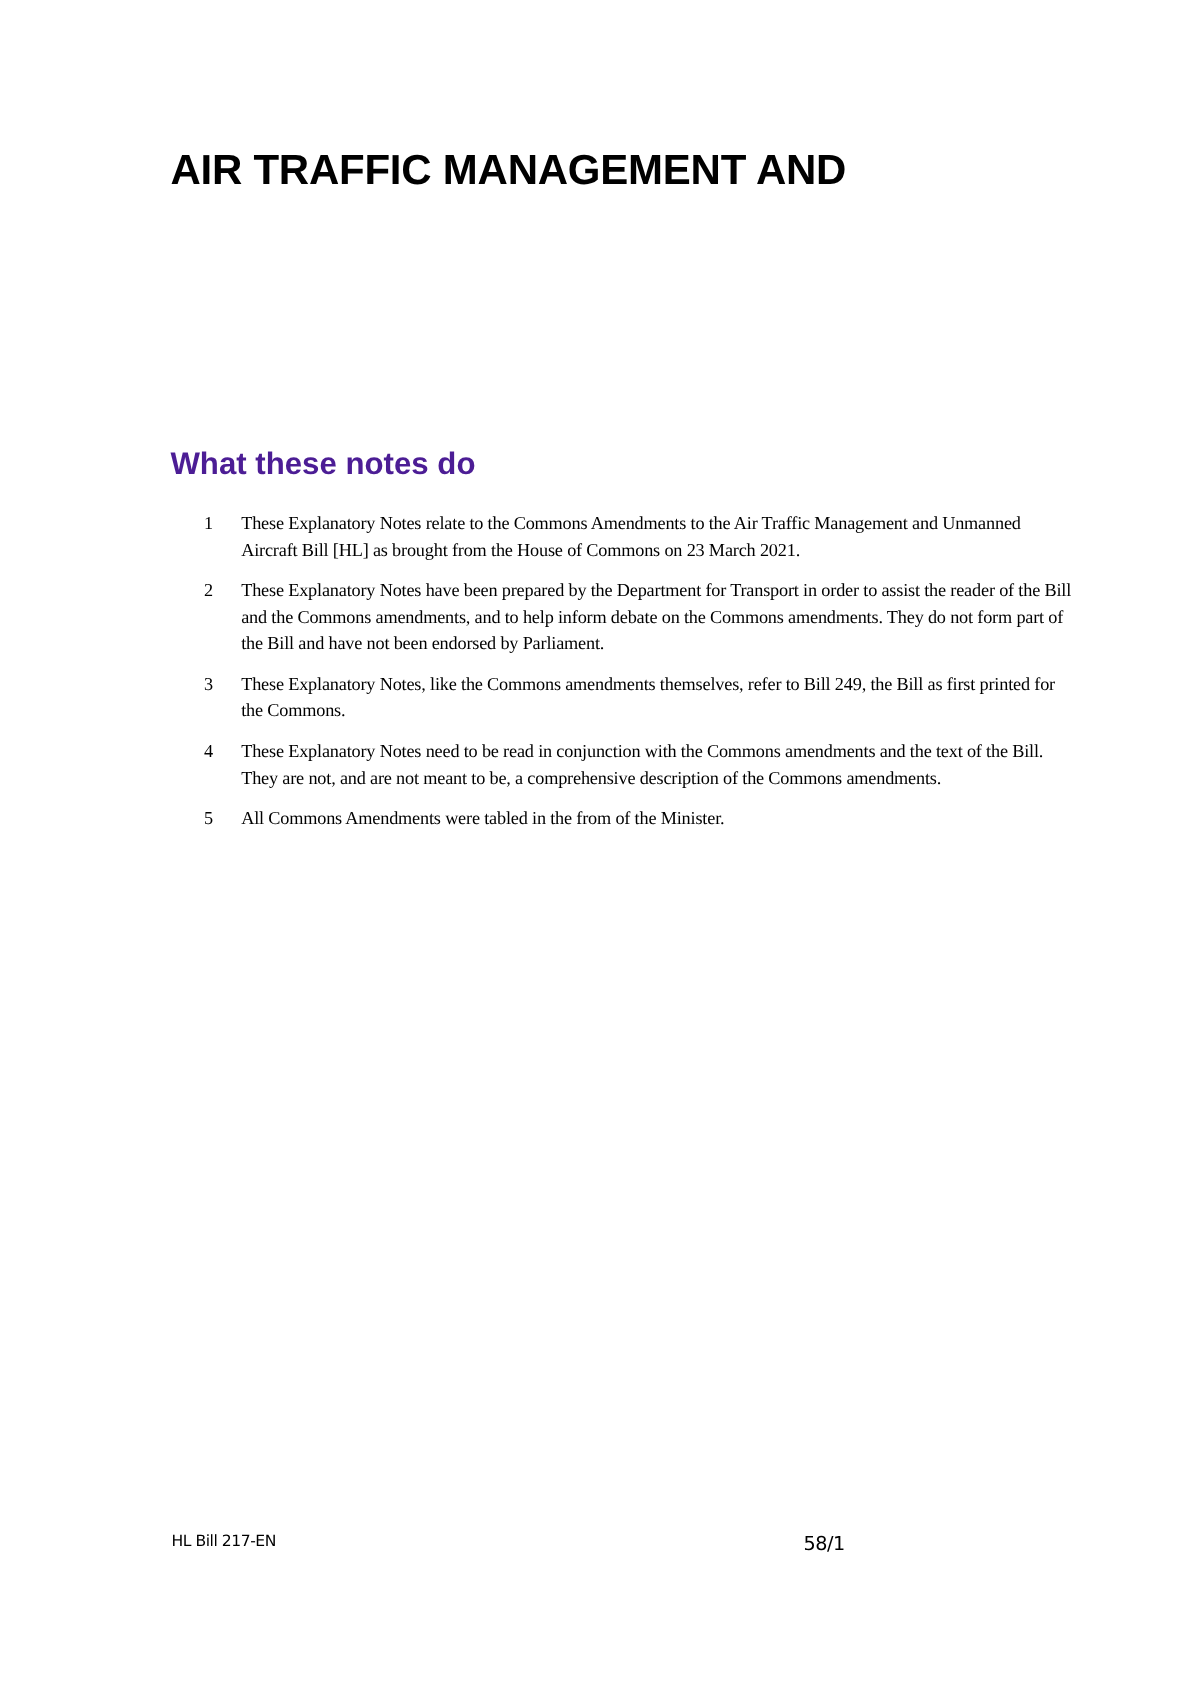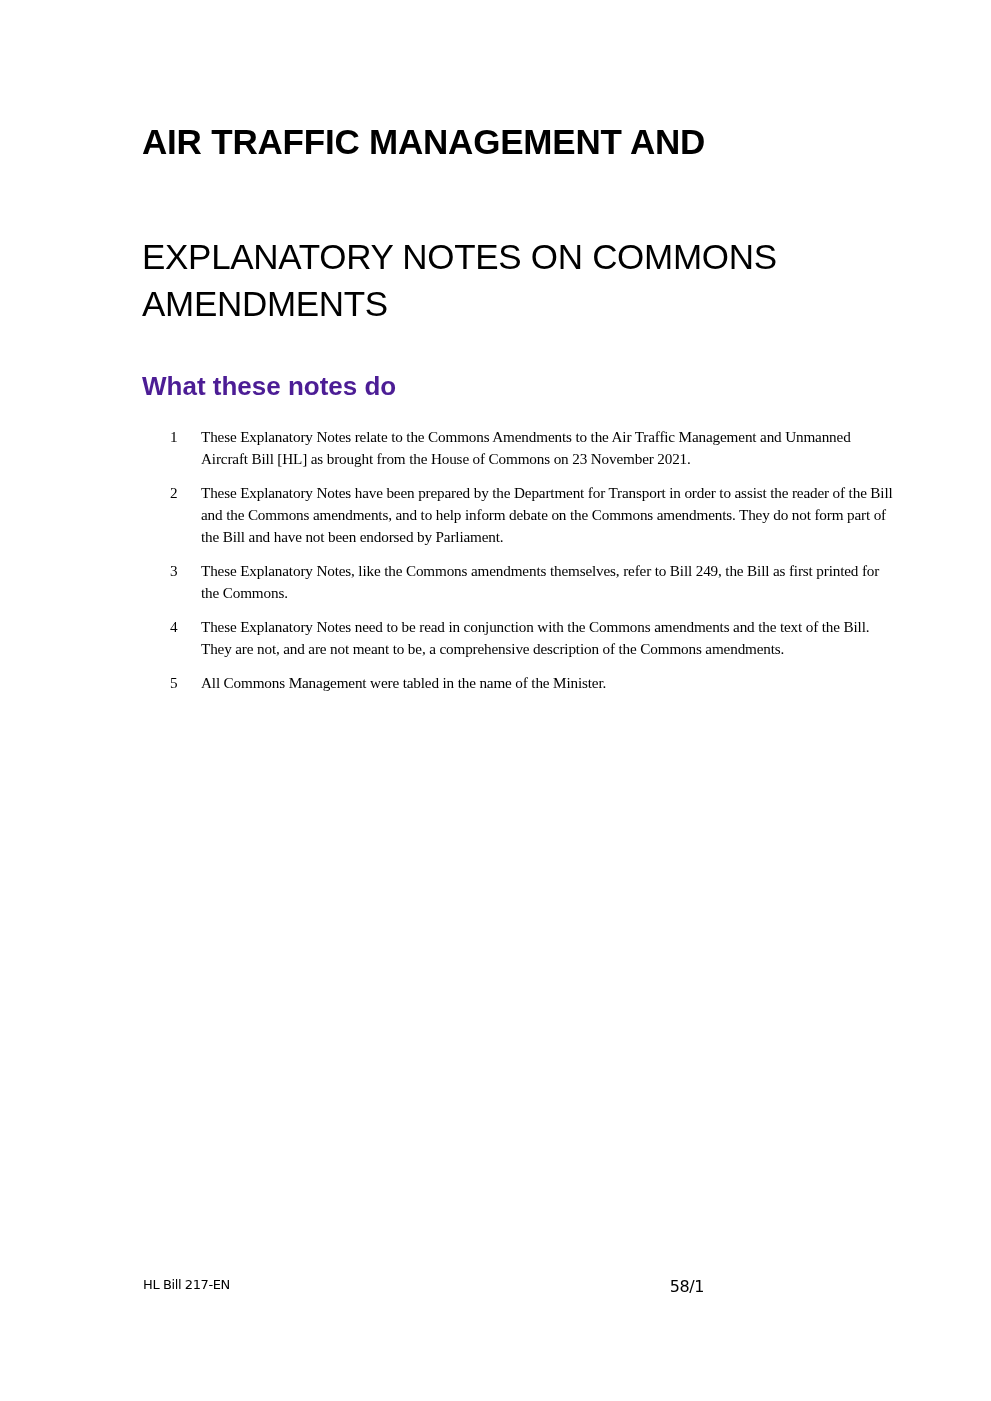--- a/index.html
+++ b/index.html
@@ -86,45 +86,41 @@
     }
   </style>
 </head>
 <body>
 
 <div class="page">
   <h1 class="title">
     <span>AIR TRAFFIC MANAGEMENT AND</span><br>
   </h1>
 
-  <h2 class="subtitle">
-    <span>EXPLANATORY NOTES ON COMMONS</span><br>
-    <span>AMENDMENTS</span>
-  </h2>
 
   <h3 class="section-heading">What these notes do</h3>
 
   <ol class="notes">
     <li class="note">
       <span class="note-num">1</span>
-      <span class="note-text">These Explanatory Notes relate to the Commons Amendments to the Air Traffic Management and Unmanned Aircraft Bill [HL] as brought from the House of Commons on 23 November 2021.</span>
+      <span class="note-text">These Explanatory Notes relate to the Commons Amendments to the Air Traffic Management and Unmanned Aircraft Bill [HL] as brought from the House of Commons on 23 March 2021.</span>
     </li>
     <li class="note">
       <span class="note-num">2</span>
       <span class="note-text">These Explanatory Notes have been prepared by the Department for Transport in order to assist the reader of the Bill and the Commons amendments, and to help inform debate on the Commons amendments. They do not form part of the Bill and have not been endorsed by Parliament.</span>
     </li>
     <li class="note">
       <span class="note-num">3</span>
       <span class="note-text">These Explanatory Notes, like the Commons amendments themselves, refer to Bill 249, the Bill as first printed for the Commons.</span>
     </li>
     <li class="note">
       <span class="note-num">4</span>
       <span class="note-text">These Explanatory Notes need to be read in conjunction with the Commons amendments and the text of the Bill. They are not, and are not meant to be, a comprehensive description of the Commons amendments.</span>
     </li>
     <li class="note">
       <span class="note-num">5</span>
-      <span class="note-text">All Commons Management were tabled in the name of the Minister.</span>
+      <span class="note-text">All Commons Amendments were tabled in the from of the Minister.</span>
     </li>
   </ol>
 
   <div class="footer-left">HL Bill 217-EN</div>
   <div class="footer-right">58/1</div>
 </div>
 
 </body></html>

